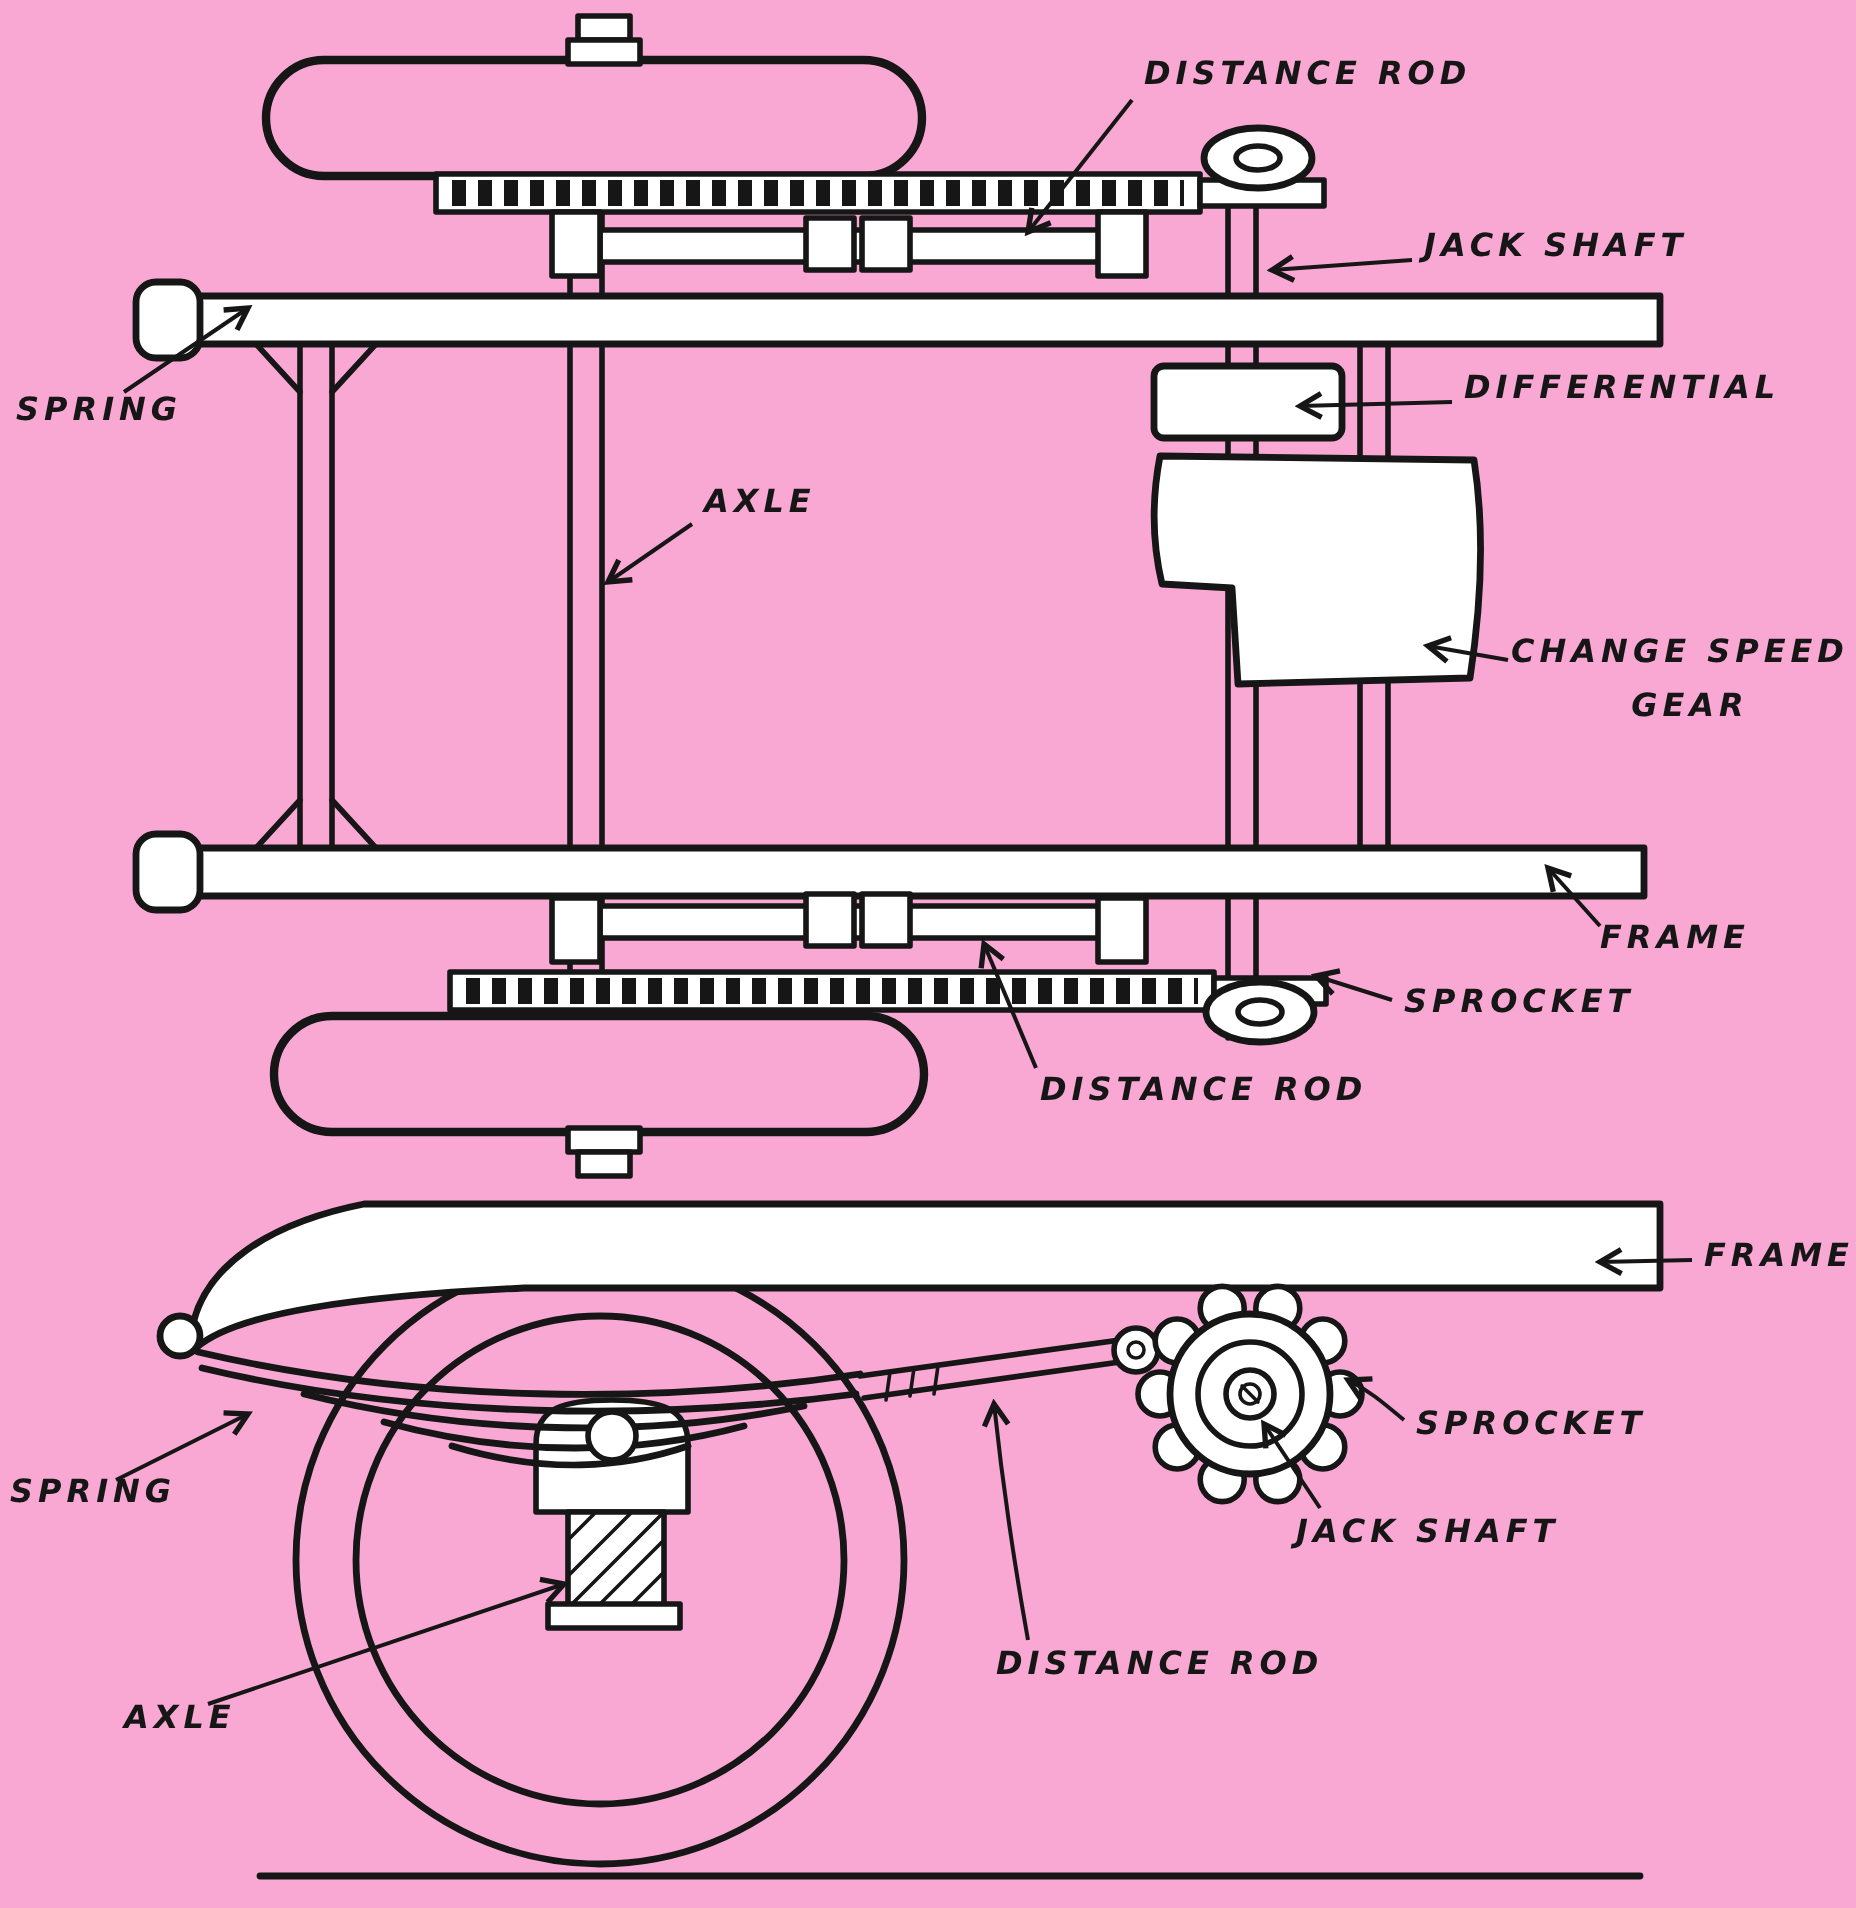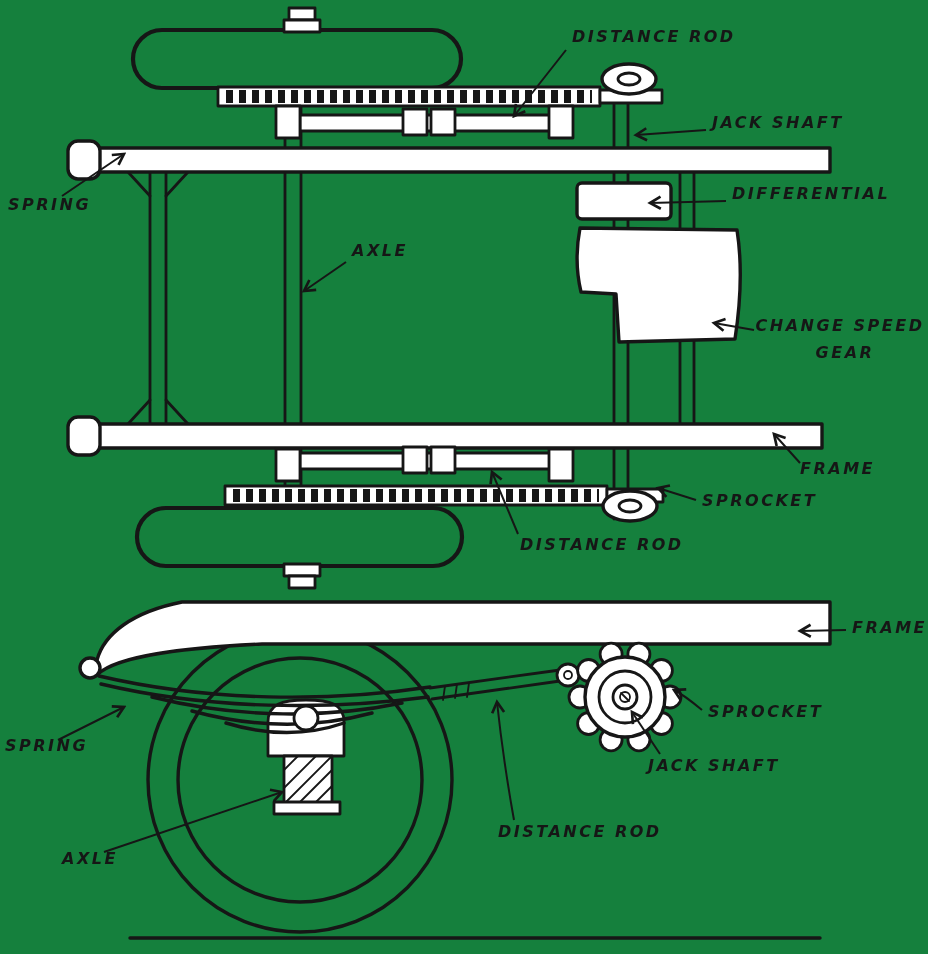--- a/index.html
+++ b/index.html
@@ -1,16 +1,16 @@
 <!DOCTYPE html>
 <html><head>
 <meta charset="utf-8">
 <style>
   html,body{margin:0;padding:0;background:#ffffff}
-  .sheet{width:928px;height:954px;background:#15803d;position:relative;overflow:hidden;
+  .sheet{width:928px;height:954px;background:#f9a8d4;position:relative;overflow:hidden;
          font-family:"DejaVu Sans",sans-serif}
   svg{position:absolute;left:0;top:0}
   .ink{stroke:#161616;fill:none;stroke-linecap:round;stroke-linejoin:round}
   .fw{fill:#ffffff}
   .w2{stroke-width:1.8}
   .w3{stroke-width:2.8}
   .w4{stroke-width:3.4}
   .w5{stroke-width:4.2}
   .teeth{stroke:#161616;stroke-width:13;stroke-dasharray:7 6;fill:none}
   .lbl{font-style:italic;font-weight:700;font-size:16px;letter-spacing:2.5px;

